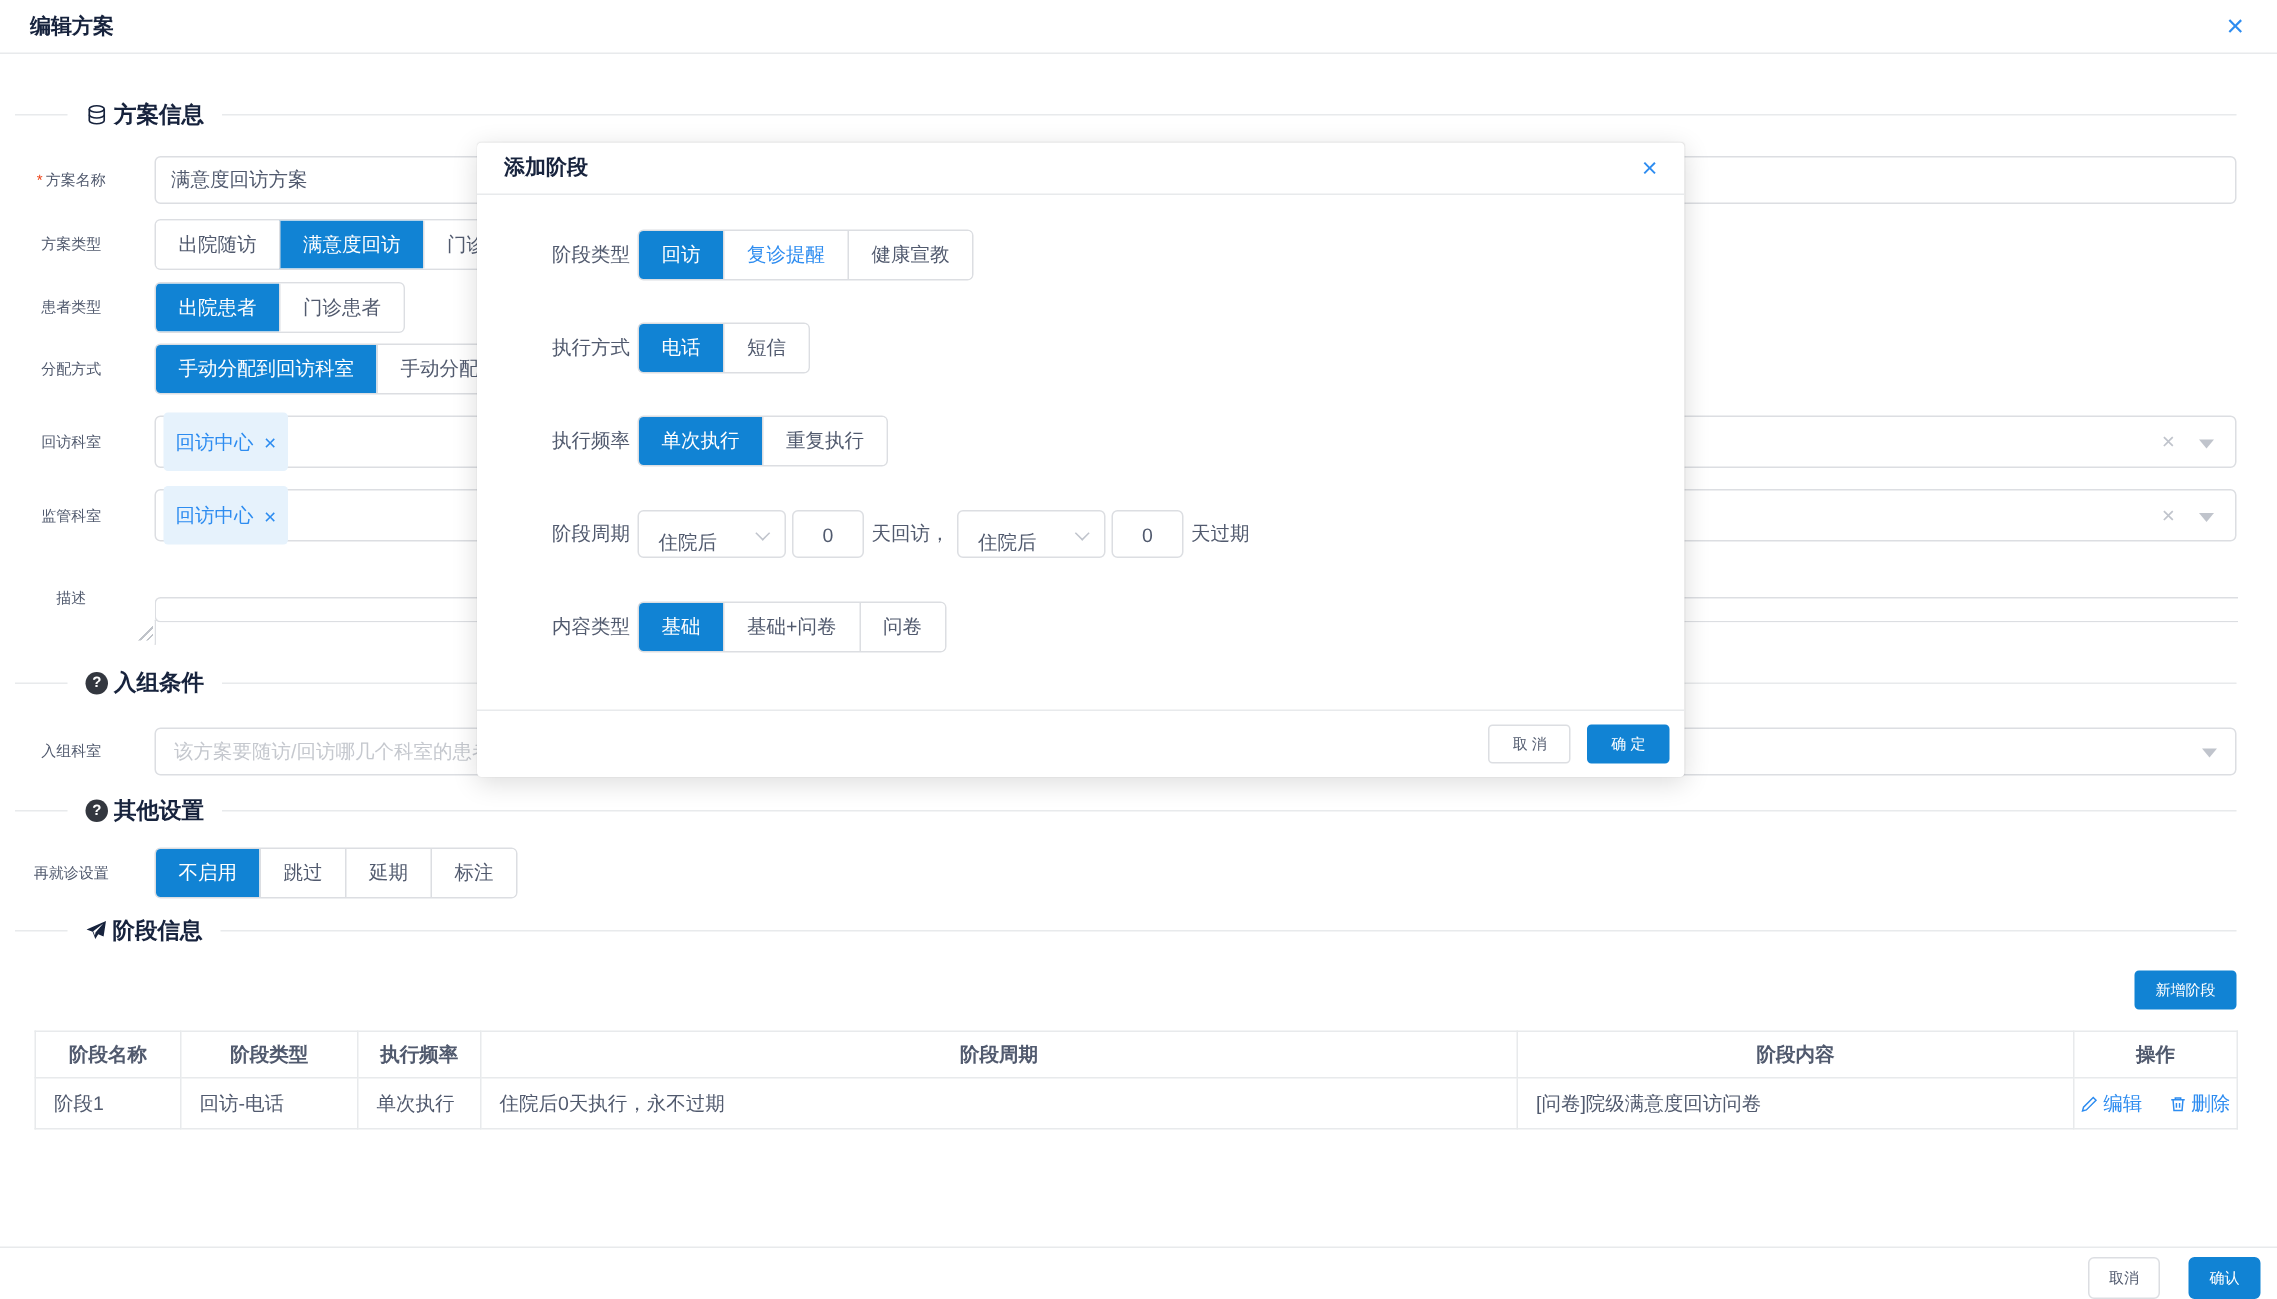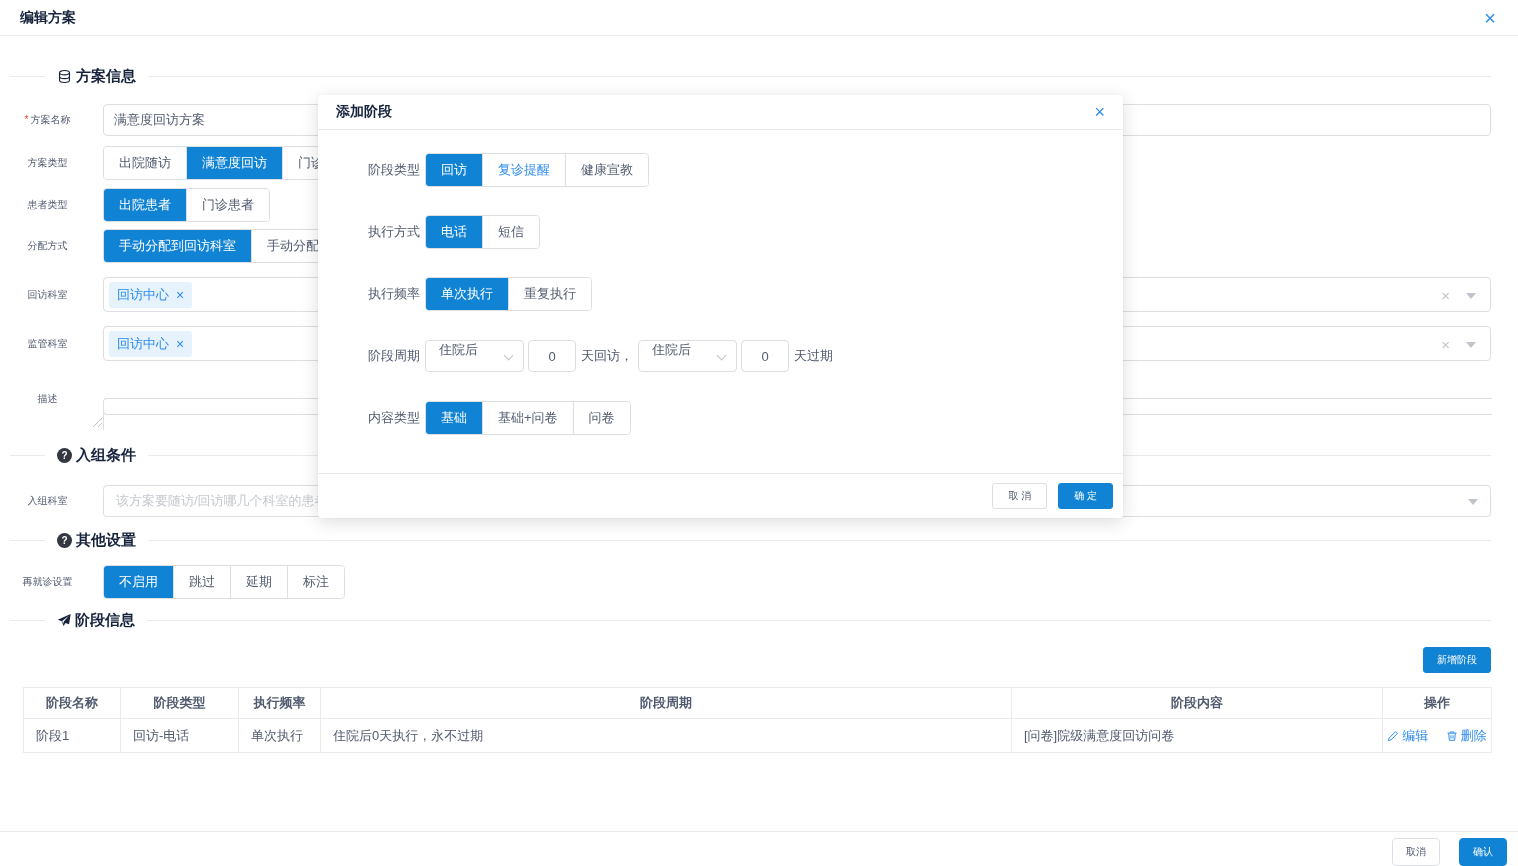--- a/index.html
+++ b/index.html
@@ -30,21 +30,21 @@
   .ctrl{flex:1; position:relative;}
   input.text-input{width:100%; height:32px; border:1px solid var(--border); border-radius:4px; padding:0 10px; font-size:13px; color:var(--text); outline:none; font-family:inherit;}
   
   .btn-group{display:inline-flex; border:1px solid var(--border); border-radius:4px; overflow:hidden; background:#fff; height:34px;}
   .gbtn{border:none; border-left:1px solid var(--border); background:#fff; color:var(--text); font-size:13px; padding:0 15px; height:32px; line-height:32px; cursor:pointer; font-family:inherit; white-space:nowrap;}
   .gbtn:first-child{border-left:none;}
   .gbtn.selected{background:var(--primary); color:#fff;}
   .gbtn.accent{color:var(--link);}
   
   .multi-select{height:35px; border:1px solid var(--border); border-radius:4px; display:flex; align-items:center; padding:0 60px 0 5px; position:relative; background:#fff;}
-  .tag{display:inline-flex; align-items:center; gap:7px; height:26px; padding:0 8px; background:var(--tag-bg); color:var(--link); border-radius:3px; font-size:13px;}
+  .tag{display:inline-flex; align-items:center; gap:7px; height:39px; padding:0 8px; background:var(--tag-bg); color:var(--link); border-radius:3px; font-size:13px;}
   .tag .tag-x{font-size:14px; line-height:1; cursor:pointer;}
   .clear-x{position:absolute; right:40px; top:50%; transform:translateY(-50%); color:var(--icon-gray); font-size:15px; cursor:pointer; line-height:1;}
   .caret-down{position:absolute; right:14px; top:50%; margin-top:-2px; width:0; height:0; border-left:5px solid transparent; border-right:5px solid transparent; border-top:6px solid var(--icon-gray); cursor:pointer;}
   
   .textarea-box{width:100%; height:48px; border:1px solid var(--border); border-radius:4px; position:relative; background:#fff;}
   .textarea-box textarea{width:100%; height:100%; border:none; outline:none; resize:none; padding:6px 10px; font-family:inherit; font-size:13px; color:var(--text); background:transparent;}
   .resize-corner{position:absolute; right:2px; bottom:2px; width:11px; height:11px; pointer-events:none;
     background:linear-gradient(135deg, transparent 0 55%, #bfc3c9 55% 63%, transparent 63% 78%, #bfc3c9 78% 86%, transparent 86%);}
   
   .ph-select{height:32px; border:1px solid var(--border); border-radius:4px; display:flex; align-items:center; padding:0 30px 0 12px; position:relative; background:#fff;}
@@ -69,21 +69,21 @@
   
   .modal{position:absolute; left:318px; top:95px; width:805px; height:423px; background:#fff; border-radius:3px;
     box-shadow:0 4px 18px rgba(0,0,0,.14), 0 0 1px rgba(0,0,0,.12); z-index:10;}
   .modal-header{height:35px; display:flex; align-items:center; padding:0 18px; border-bottom:1px solid var(--line);}
   .modal-header .t{font-size:14px; font-weight:700; color:var(--title);}
   .modal-header .close-x{margin-left:auto; color:var(--link); font-size:18px; line-height:1; cursor:pointer;}
   .modal-body{padding-top:23px;}
   .m-row{display:flex; align-items:center; margin-bottom:28px; min-height:34px;}
   .m-label{width:107px; text-align:right; padding-right:5px; font-size:13px; color:var(--text); white-space:nowrap;}
   .inline-group{display:flex; align-items:center;}
-  .mini-select{width:99px; height:32px; border:1px solid var(--border); border-radius:4px; position:relative; display:flex; align-items:flex-start; padding:0 24px 0 13px; background:#fff; cursor:pointer;}
+  .mini-select{width:99px; height:32px; border:1px solid var(--border); border-radius:4px; position:relative; display:flex; align-items:flex-end; padding:0 24px 0 13px; background:#fff; cursor:pointer;}
   .chev{position:absolute; right:11px; top:11px; width:7px; height:7px; border-right:1.4px solid var(--icon-gray); border-bottom:1.4px solid var(--icon-gray); transform:rotate(45deg);}
   .num-input{width:48px; height:32px; border:1px solid var(--border); border-radius:4px; text-align:center; font-size:13px; color:var(--text); outline:none; font-family:inherit;}
   .cycle-text{margin:0 5px; white-space:nowrap;}
   .modal-footer{position:absolute; left:0; right:0; bottom:0; height:45px; border-top:1px solid var(--line); display:flex; align-items:center; justify-content:flex-end; gap:11px; padding-right:10px;}
   .modal-footer .btn{height:26px; padding:0 15px; border-radius:3px;}
   .mb10{margin-bottom:10px;} .mb8{margin-bottom:8px;} .mb7{margin-bottom:7px;} .mb14{margin-bottom:14px;}
   .mt28{margin-top:28px;} .mt14{margin-top:14px;} .mt11{margin-top:11px;} .mt9{margin-top:9px;} .mt15{margin-top:15px;}
   .dmb16{margin-bottom:16px;} .dmb18{margin-bottom:18px;} .dmb13{margin-bottom:13px;}
   svg{display:block;}
 </style>

